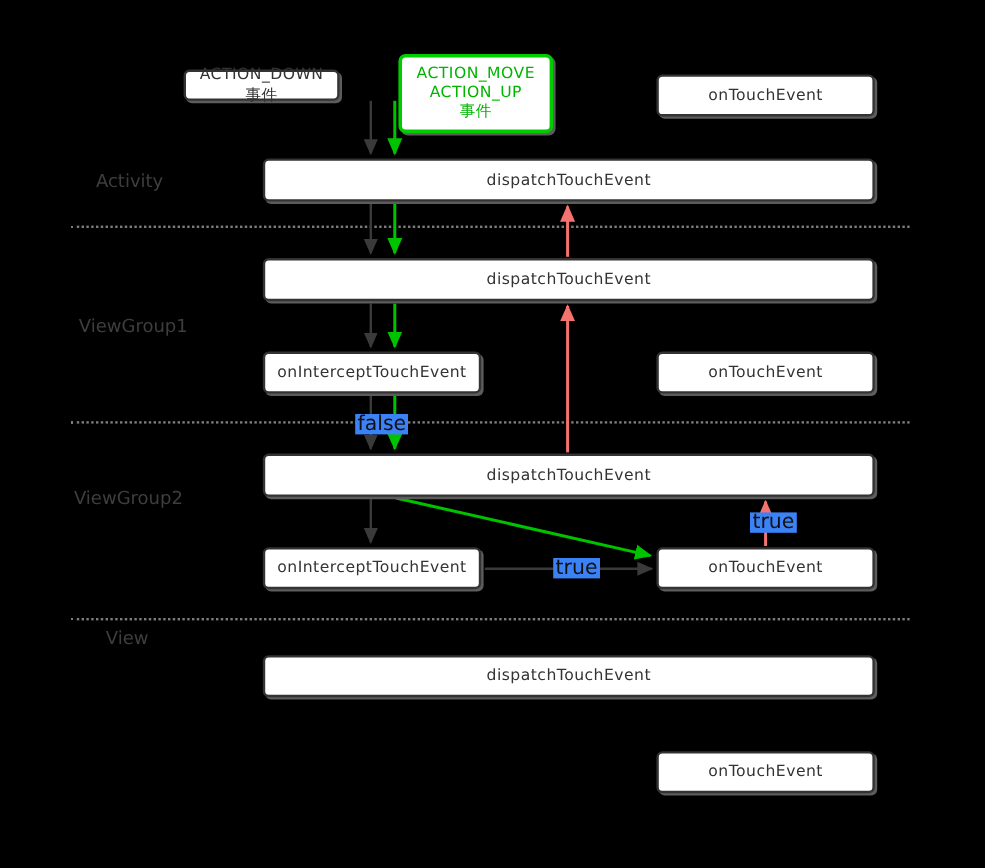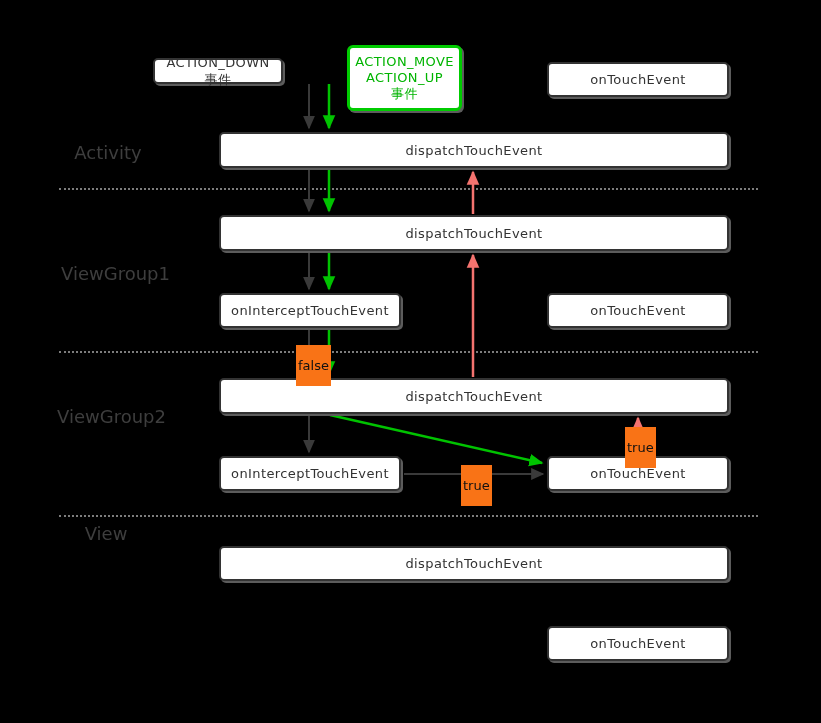--- a/index.html
+++ b/index.html
@@ -10,26 +10,26 @@
   .box {
     position:absolute; box-sizing:border-box;
     background:#ffffff; border:2px solid #333333; border-radius:5px;
     display:flex; flex-direction:column; align-items:center; justify-content:center;
     color:#333333; font-size:13px; letter-spacing:0.4px; line-height:17px;
     box-shadow:2px 2px 0 #5c5c5c;
   }
   .box.green { border:3px solid #00cc00; border-radius:6px; color:#00b400; line-height:16px; }
   .row-label {
     position:absolute; width:100px; text-align:center;
-    color:#3e3e3e; font-size:18px;
+    color:#3e3e3e; font-size:15px;
   }
   .sep { position:absolute; left:59px; width:699px; height:0; border-top:2px dotted #7d7d7d; }
   .edge-label {
-    position:absolute; background:#f97316; color:#111111;
-    font-size:13px; line-height:17px; padding:12px 2px;
+    position:absolute; background:#3b82f6; color:#111111;
+    font-size:17px; line-height:17px; padding:0 2px;
   }
   svg.arrows { position:absolute; left:0; top:0; pointer-events:none; }
 </style>
 </head>
 <body>
 
 <div id="canvas">
 
   <div class="sep" style="top:188px"></div>
   <div class="sep" style="top:351px"></div>
@@ -68,21 +68,21 @@
 
   <div class="row-label" style="left:58px; top:142px">Activity</div>
   <div class="row-label" style="left:61px; top:263px">ViewGroup1</div>
   <div class="row-label" style="left:57px; top:406px">ViewGroup2</div>
   <div class="row-label" style="left:56px; top:523px">View</div>
 
   <div class="box" style="left:153px; top:58px; width:130px; height:26px">
     <span>ACTION_DOWN</span>
     <span>事件</span>
   </div>
-  <div class="box green" style="left:347px; top:45px; width:115px; height:66px">
+  <div class="box green" style="left:332px; top:45px; width:129px; height:66px">
     <span>ACTION_MOVE</span>
     <span>ACTION_UP</span>
     <span>事件</span>
   </div>
   <div class="box" style="left:547px; top:62px; width:182px; height:35px">
     <span>onTouchEvent</span>
   </div>
 
   <div class="box" style="left:219px; top:132px; width:510px; height:36px">
     <span>dispatchTouchEvent</span>

